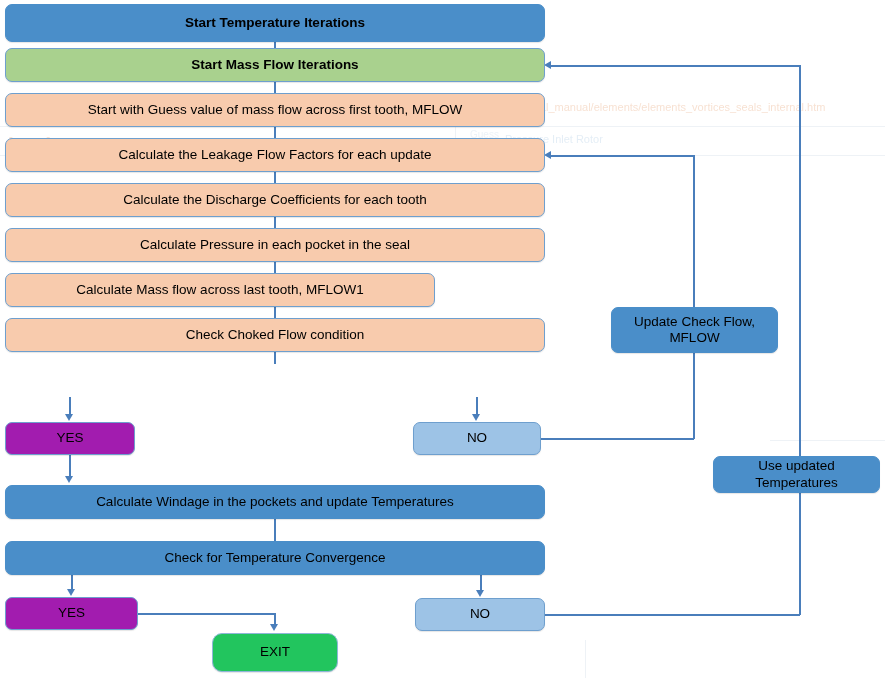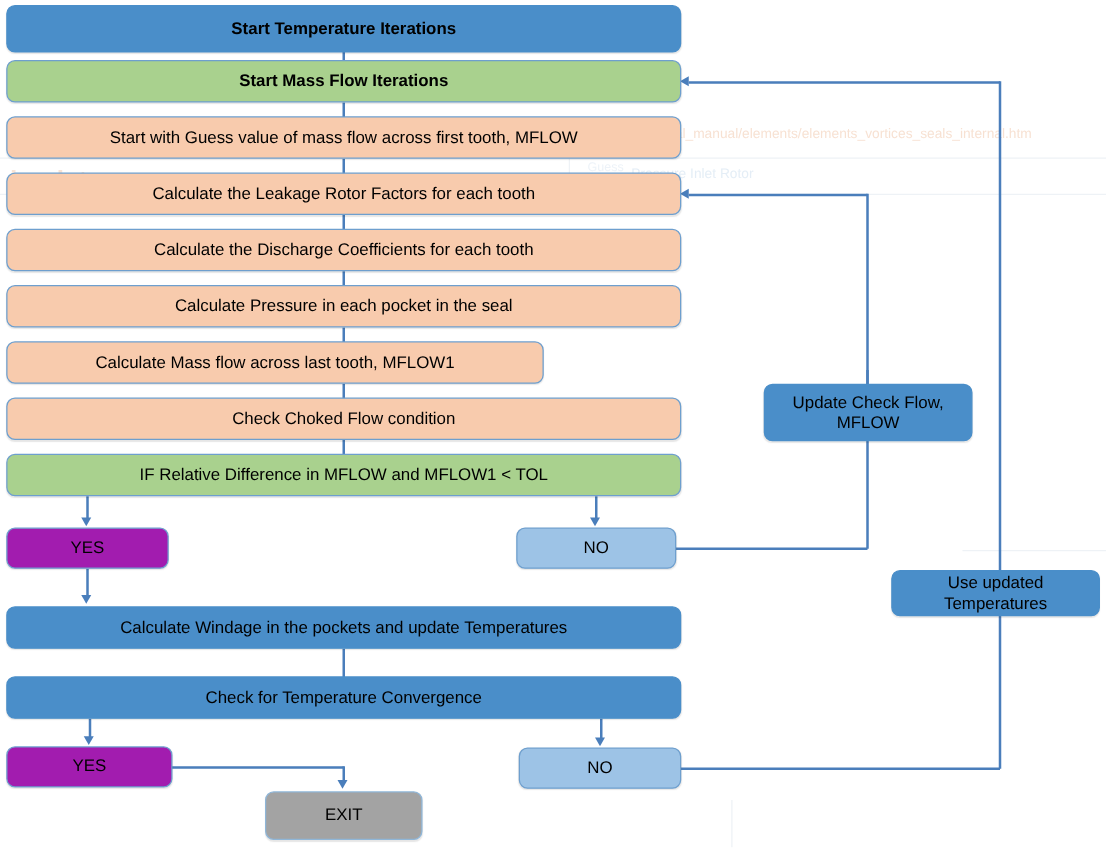--- a/index.html
+++ b/index.html
@@ -34,21 +34,21 @@
     font-size:13.5px;
     line-height:1.22;
     padding:2px 6px;
     box-shadow:0 1px 1px rgba(0,0,0,.10);
   }
   .node.blue   {background:#4a8ec9;border-color:#4a8ec9;}
   .node.green  {background:#a9d18e;border-color:#6e9fce;}
   .node.orange {background:#f8cbad;border-color:#6e9fce;}
   .node.yellow {background:#a21caf;border-color:#6e9fce;}
   .node.lblue  {background:#9dc3e6;border-color:#6e9fce;}
-  .node.pgreen {background:#a3a3a3;border-color:#8fb6d8;}
+  .node.pgreen {background:#22c55e;border-color:#8fb6d8;border-radius:10px;}
   .node.bold   {font-weight:700;}
 
   
   .edge{position:absolute;background:#4a7ebb;pointer-events:none;}
   .edge.v{width:1.6px;}
   .edge.h{height:1.6px;}
   .arrow{position:absolute;width:0;height:0;pointer-events:none;}
   .arrow.down{
     border-left:4.5px solid transparent;
     border-right:4.5px solid transparent;
@@ -113,26 +113,25 @@
   <div class="arrow down" style="left:270px;top:624px;"></div>
 
   <div class="edge h" style="left:544px;top:614px;width:256px;"></div>
   <div class="edge v" style="left:799px;top:65px;height:550px;"></div>
   <div class="edge h" style="left:551px;top:65px;width:249px;"></div>
   <div class="arrow left" style="left:544px;top:61px;"></div>
 
   <div class="node blue bold" style="left:5px;top:4px;width:540px;height:38px;">Start Temperature Iterations</div>
   <div class="node green bold" style="left:5px;top:48px;width:540px;height:34px;">Start Mass Flow Iterations</div>
   <div class="node orange" style="left:5px;top:93px;width:540px;height:34px;">Start with Guess value of mass flow across first tooth, MFLOW</div>
-  <div class="node orange" style="left:5px;top:138px;width:540px;height:34px;">Calculate the Leakage Rotor Factors for each tooth</div>
+  <div class="node orange" style="left:5px;top:138px;width:540px;height:34px;">Calculate the Leakage Flow Factors for each update</div>
   <div class="node orange" style="left:5px;top:183px;width:540px;height:34px;">Calculate the Discharge Coefficients for each tooth</div>
   <div class="node orange" style="left:5px;top:228px;width:540px;height:34px;">Calculate Pressure in each pocket in the seal</div>
   <div class="node orange" style="left:5px;top:273px;width:430px;height:34px;">Calculate Mass flow across last tooth, MFLOW1</div>
   <div class="node orange" style="left:5px;top:318px;width:540px;height:34px;">Check Choked Flow condition</div>
-  <div class="node green" style="left:5px;top:363px;width:540px;height:34px;">IF Relative Difference in MFLOW and MFLOW1 &lt; TOL</div>
 
   <div class="node yellow" style="left:5px;top:422px;width:130px;height:33px;">YES</div>
   <div class="node lblue" style="left:413px;top:422px;width:128px;height:33px;">NO</div>
 
   <div class="node blue mline" style="left:611px;top:307px;width:167px;height:46px;white-space:pre-line;">Update Check Flow,
 MFLOW</div>
 
   <div class="node blue" style="left:5px;top:485px;width:540px;height:34px;">Calculate Windage in the pockets and update Temperatures</div>
   <div class="node blue" style="left:5px;top:541px;width:540px;height:34px;">Check for Temperature Convergence</div>
 

